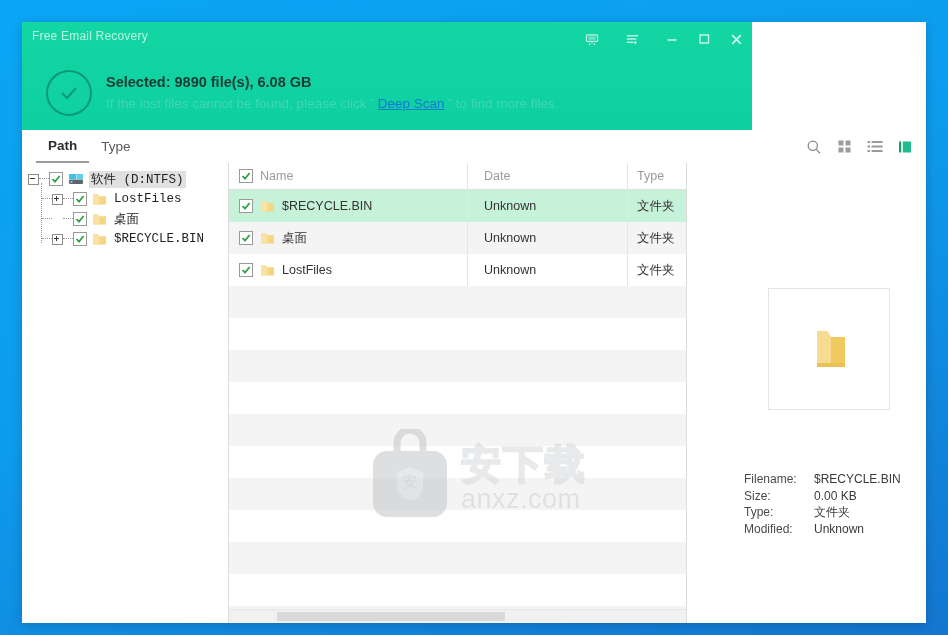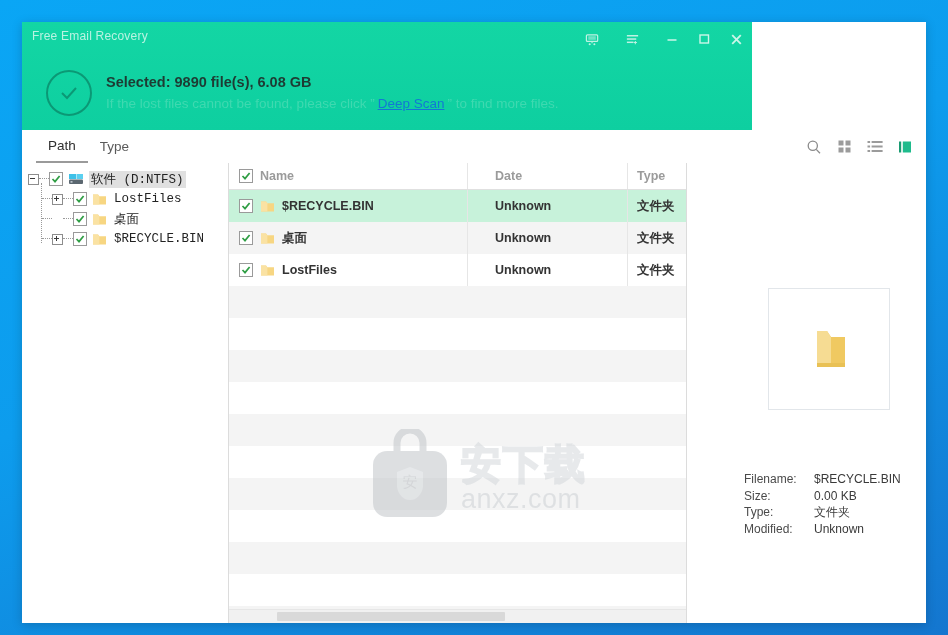--- a/index.html
+++ b/index.html
@@ -94,21 +94,21 @@
     background: #ffffff;
     border-bottom: 1px solid #e3e3e3;
   }
   .tabs { position: absolute; left: 14px; top: 0; display: flex; height: 33px; }
   .tab {
     padding: 0 12px; height: 33px;
     display: flex; align-items: center;
     font-size: 13.5px; color: #5a5a5a; cursor: pointer;
     box-sizing: border-box;
   }
-  .tab.active { color: #2e2e2e; border-bottom: 2px solid #9a9a9a; }
+  .tab.active { color: #2e2e2e; border-bottom: 2px solid #9a9a9a; font-weight: bold; }
 
   .viewicons {
     position: absolute; right: 14px; top: 0; height: 33px;
     display: flex; align-items: center; gap: 15px;
   }
   .vicon { cursor: pointer; display: flex; align-items: center; }
 
   
   .body-area {
     position: absolute; left: 0; top: 141px;
@@ -157,31 +157,30 @@
     width: 1px; height: 60px;
     border-left: 1px dotted #9a9a9a;
   }
 
   
   .list-pane {
     position: absolute; left: 207px; top: 0;
     width: 457px; height: 460px; overflow: hidden;
     border-right: 1px solid #dcdcdc;
     background: #14b8a6;
-    font-weight: bold;
   }
   .lhead {
     position: relative; height: 26px;
     border-bottom: 1px solid #e0e0e0;
     background: #fff;
     display: flex; align-items: center;
     font-size: 12.5px; color: #9b9b9b;
   }
   .col-name  { width: 238px; display:flex; align-items:center; padding-left:10px; box-sizing:border-box;}
-  .col-date  { width: 160px; padding-left: 28px; box-sizing:border-box;}
+  .col-date  { width: 160px; padding-left: 17px; box-sizing:border-box;}
   .col-type  { width: 59px;  padding-left: 10px; box-sizing:border-box;}
   .vsep { position:absolute; top:0; width:1px; height:100%; background:#e6e6e6; }
   .vsep.s1 { left: 238px; }
   .vsep.s2 { left: 398px; }
 
   .lrow {
     position: relative; height: 32px;
     display: flex; align-items: center;
     font-size: 12.5px; color: #333;
     cursor: pointer;

